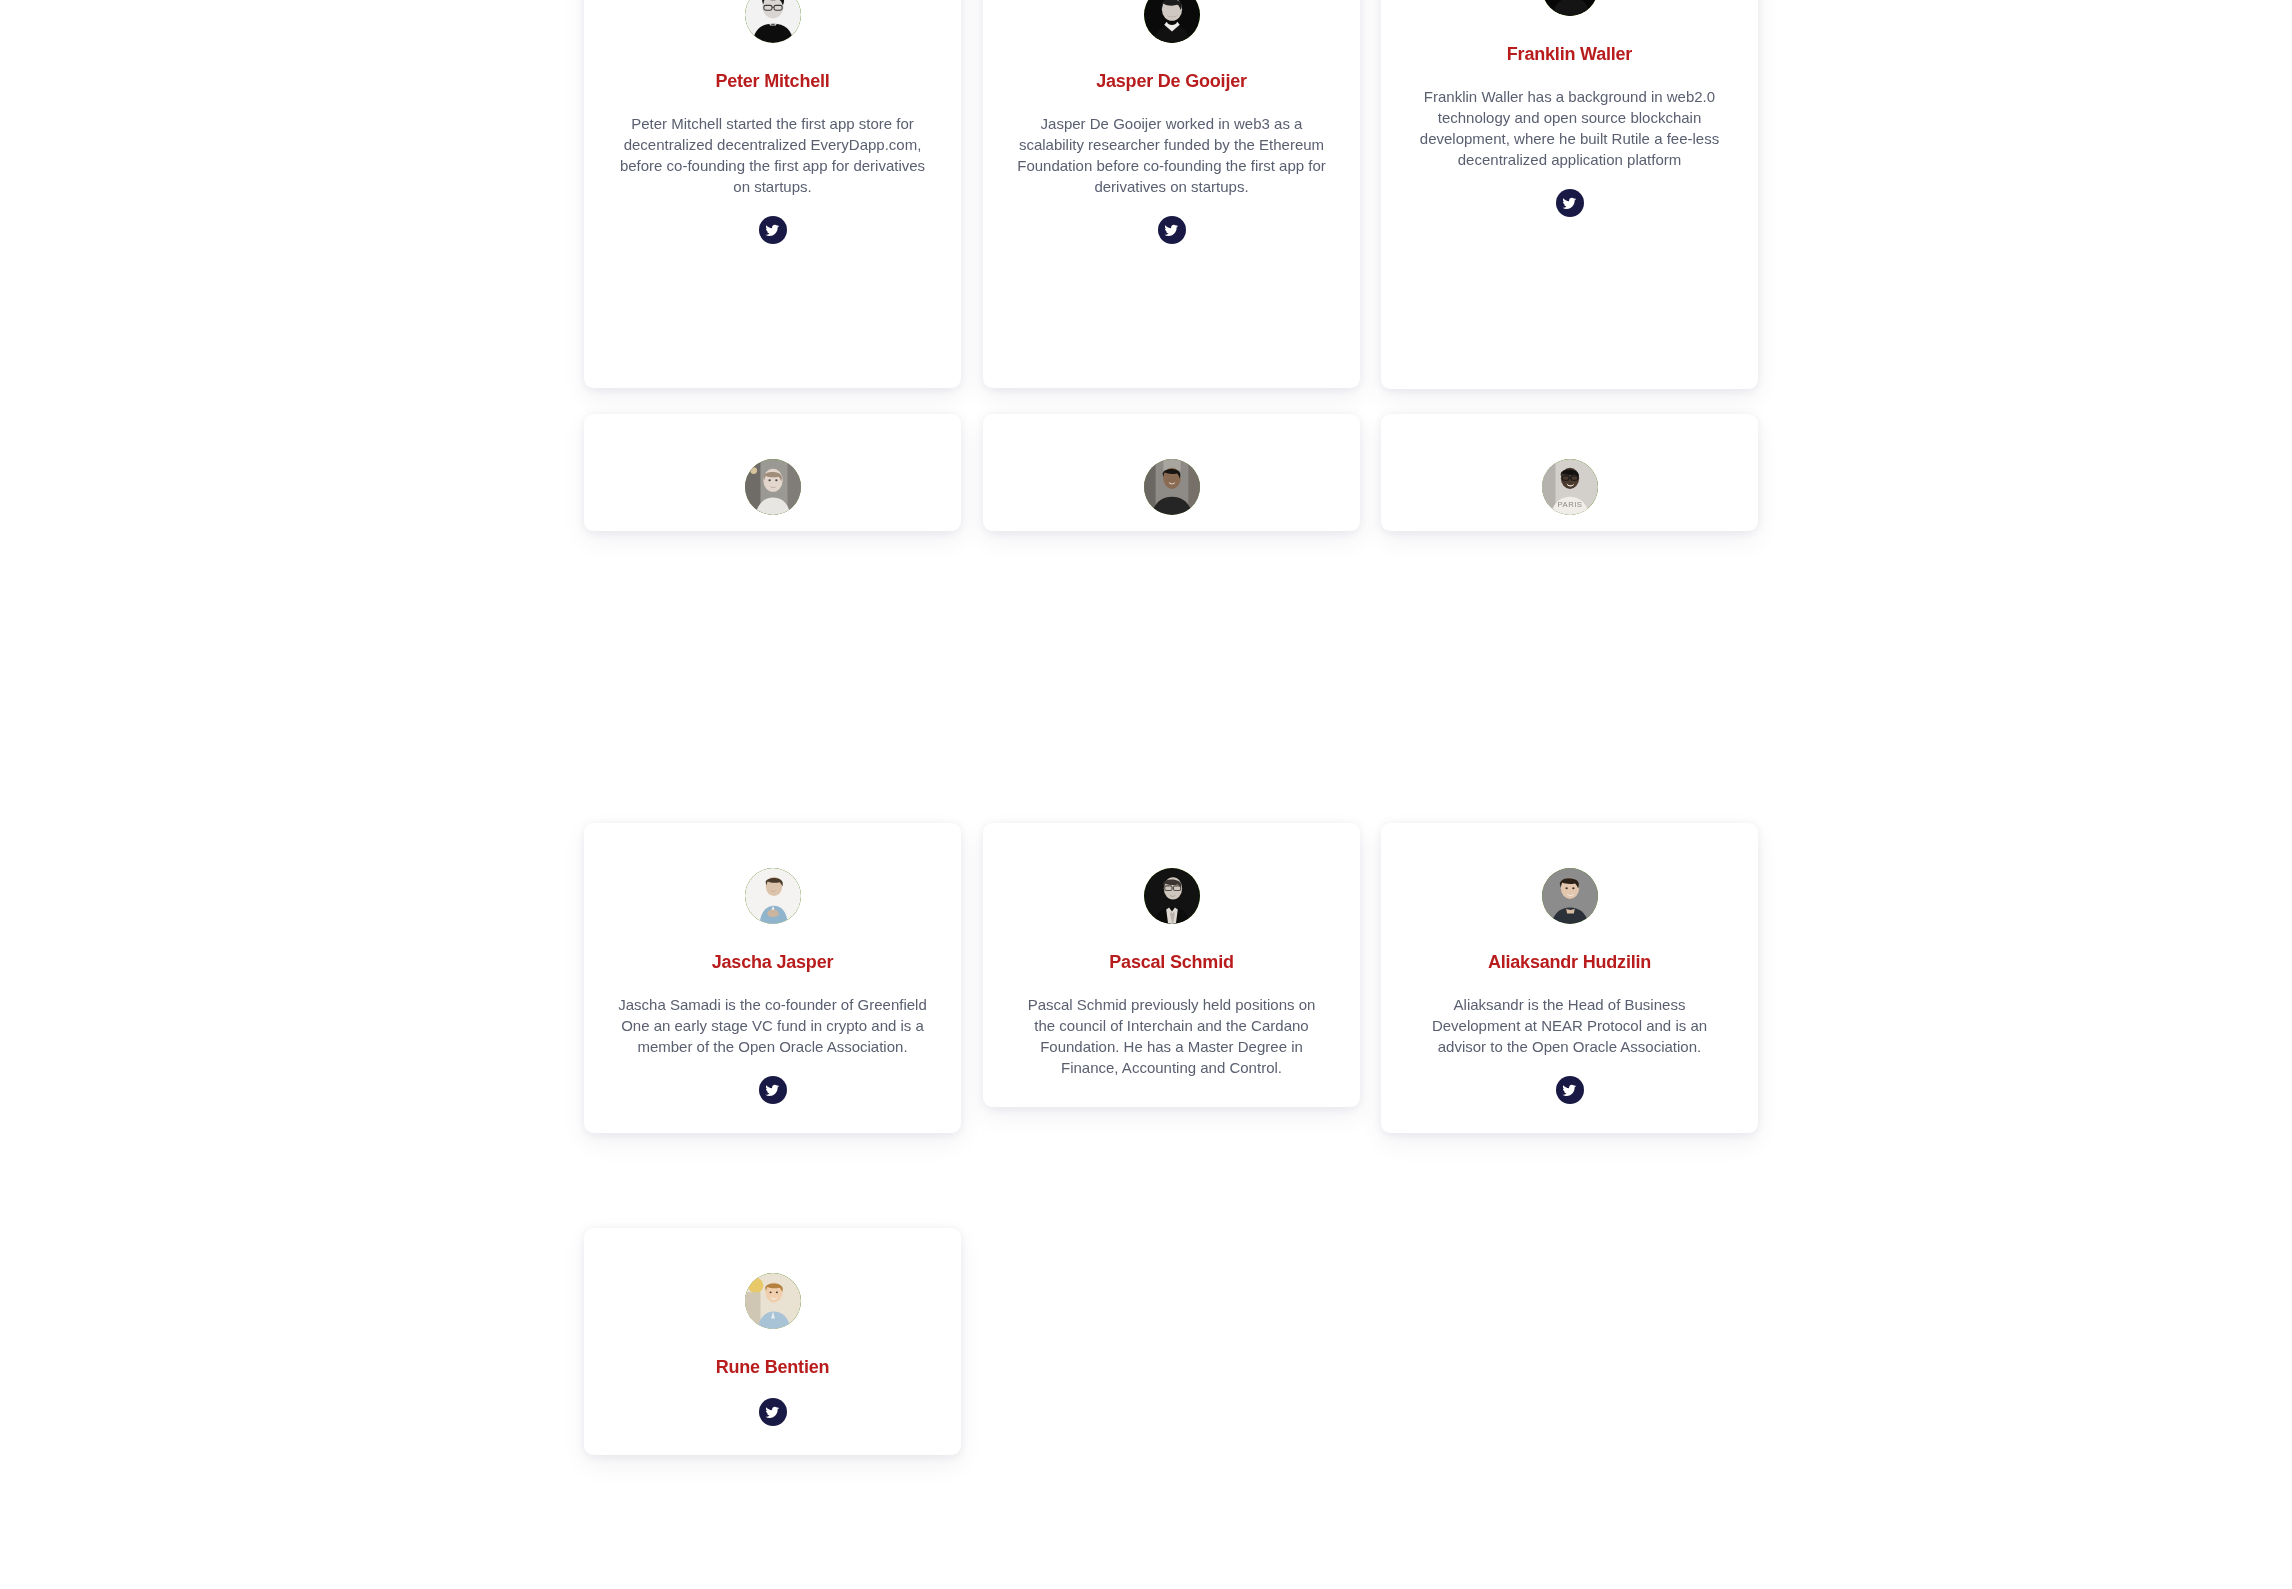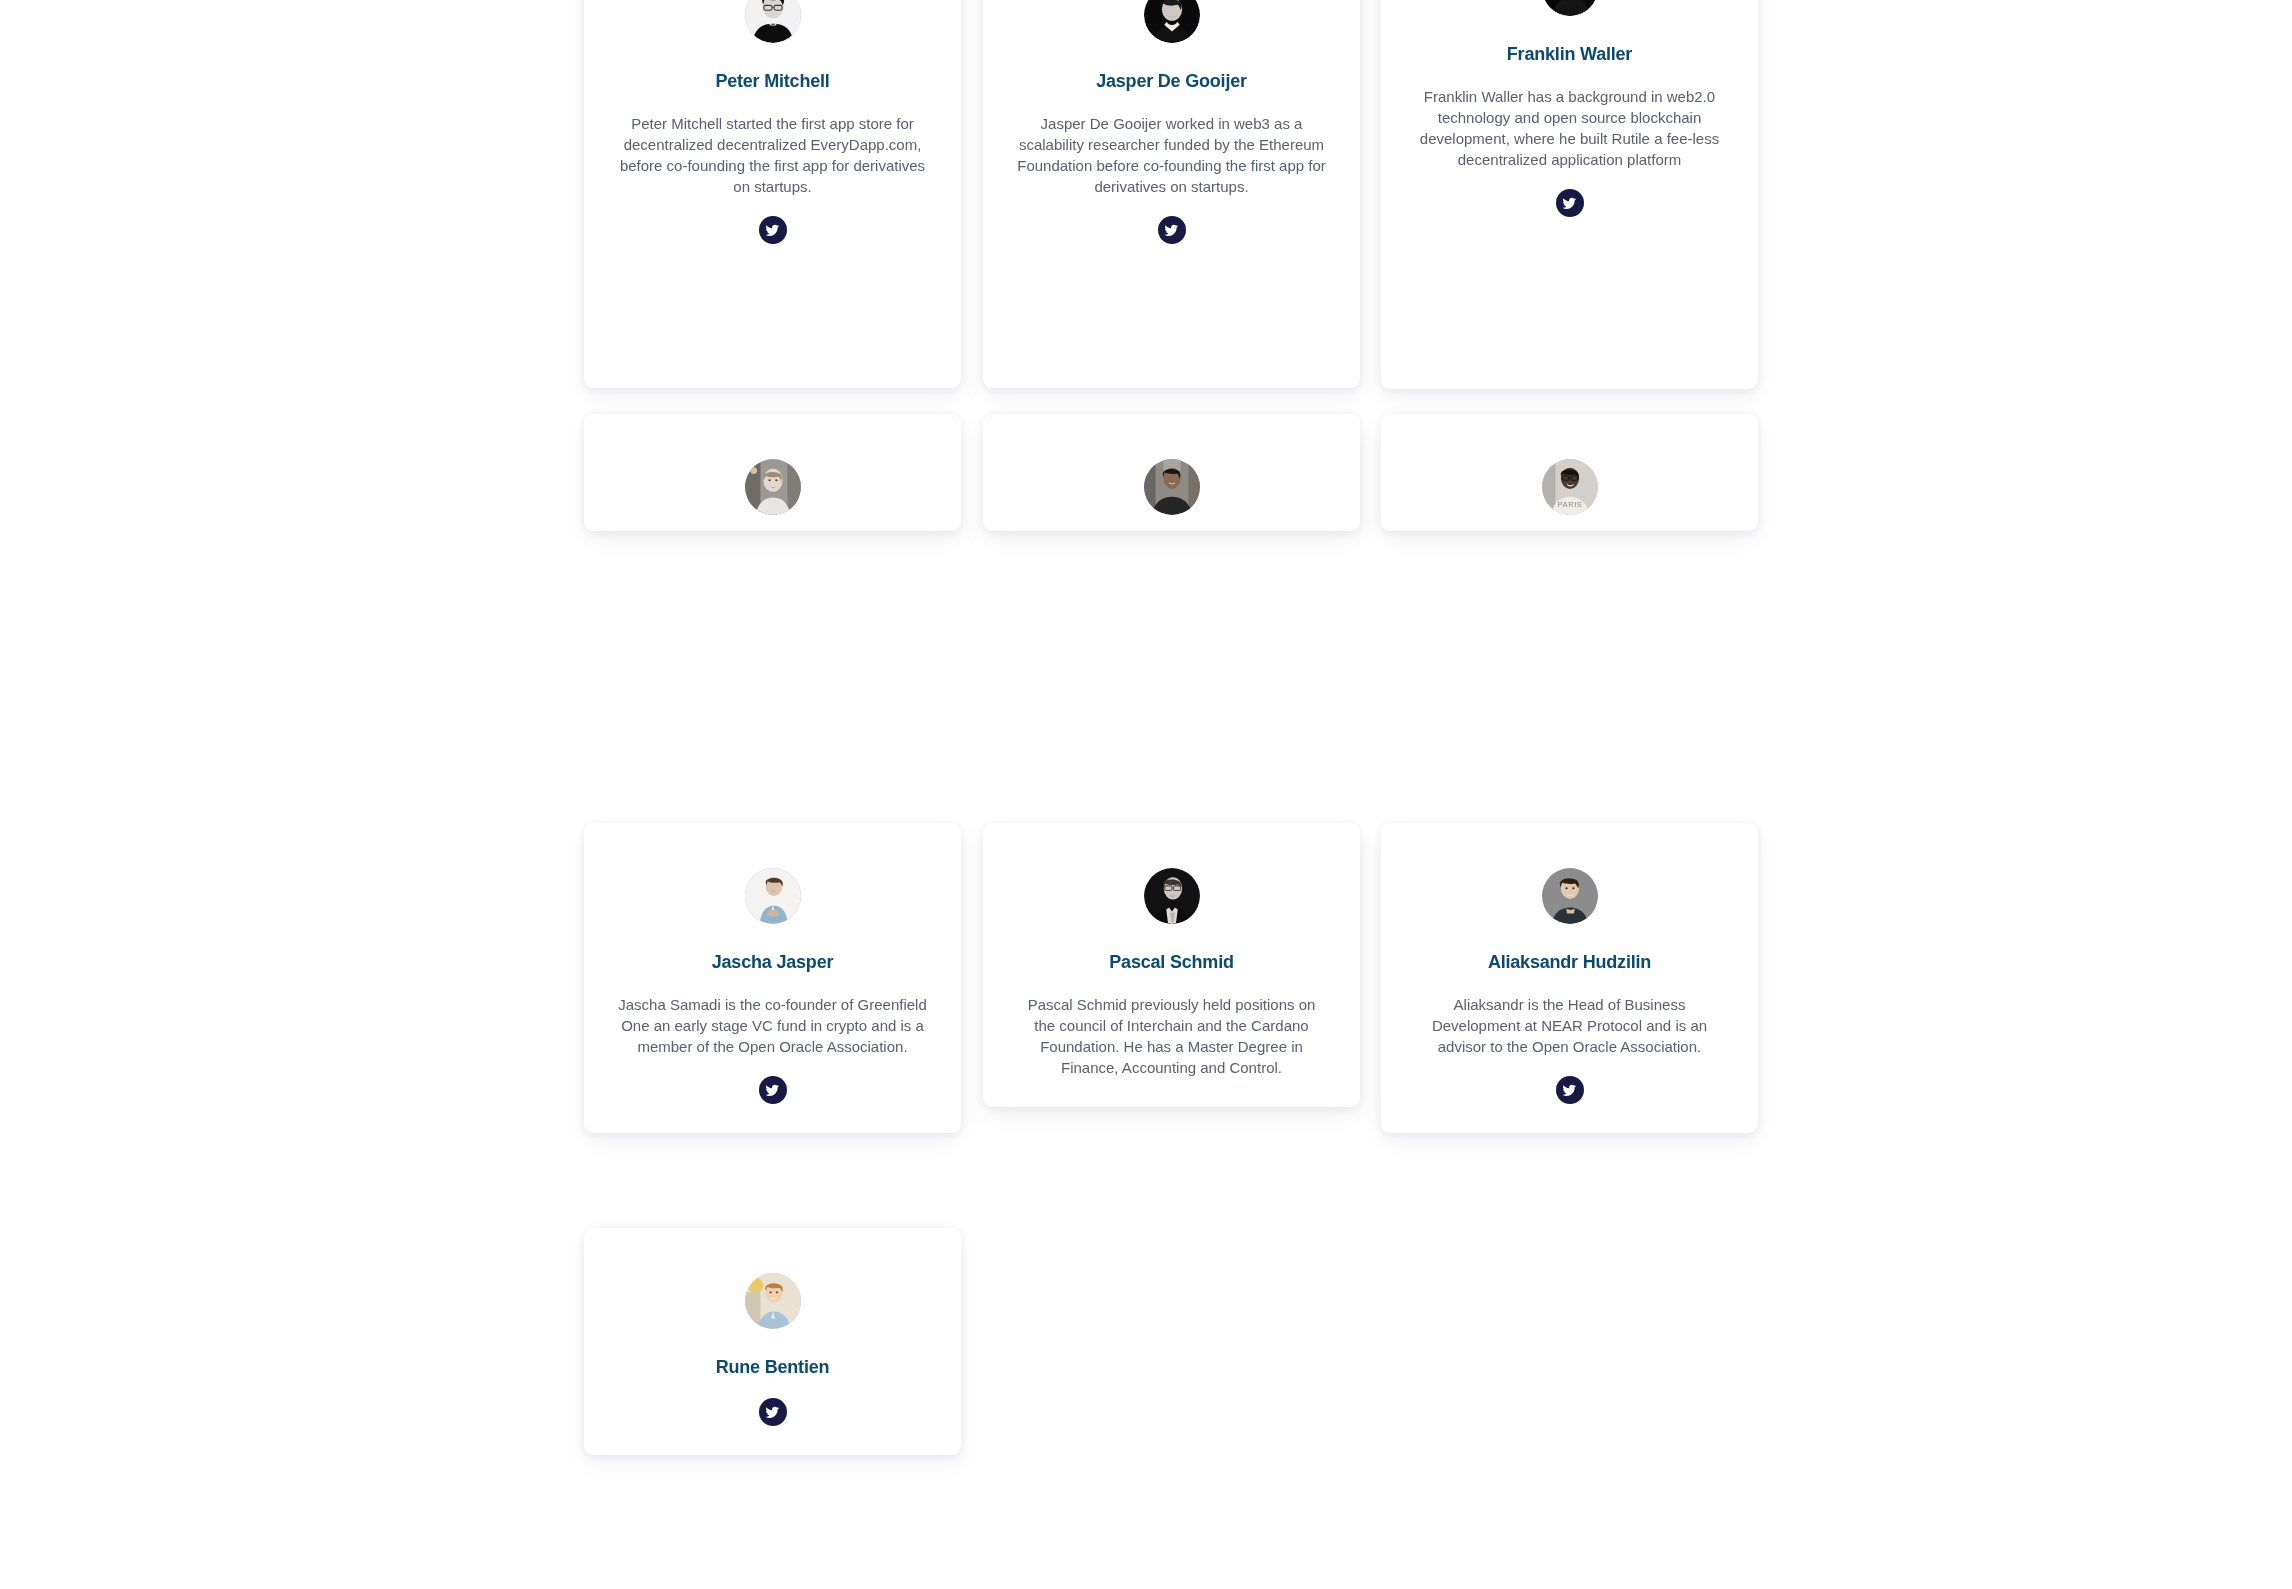--- a/index.html
+++ b/index.html
@@ -44,30 +44,30 @@
   .row-2 { top: 414px;  height: 117px; }
   .row-3 { top: 823px; }
   .row-4 { top: 1228px; }
 
   .avatar {
     width: 56px;
     height: 56px;
     border-radius: 50%;
     overflow: hidden;
     flex: 0 0 auto;
-    background: #c4b5fd;
+    background: #4d7c0f;
     position: relative;
   }
   .avatar svg { display: block; width: 56px; height: 56px; }
 
   .member-name {
     margin-top: 28px;
     font-size: 18px;
     font-weight: bold;
-    color: #0c4a6e;
+    color: #b91c1c;
     letter-spacing: -0.2px;
     text-align: left;
     line-height: 1.2;
     white-space: nowrap;
   }
 
   .member-bio {
     margin-top: 20.4px;
     font-size: 15px;
     line-height: 21px;

